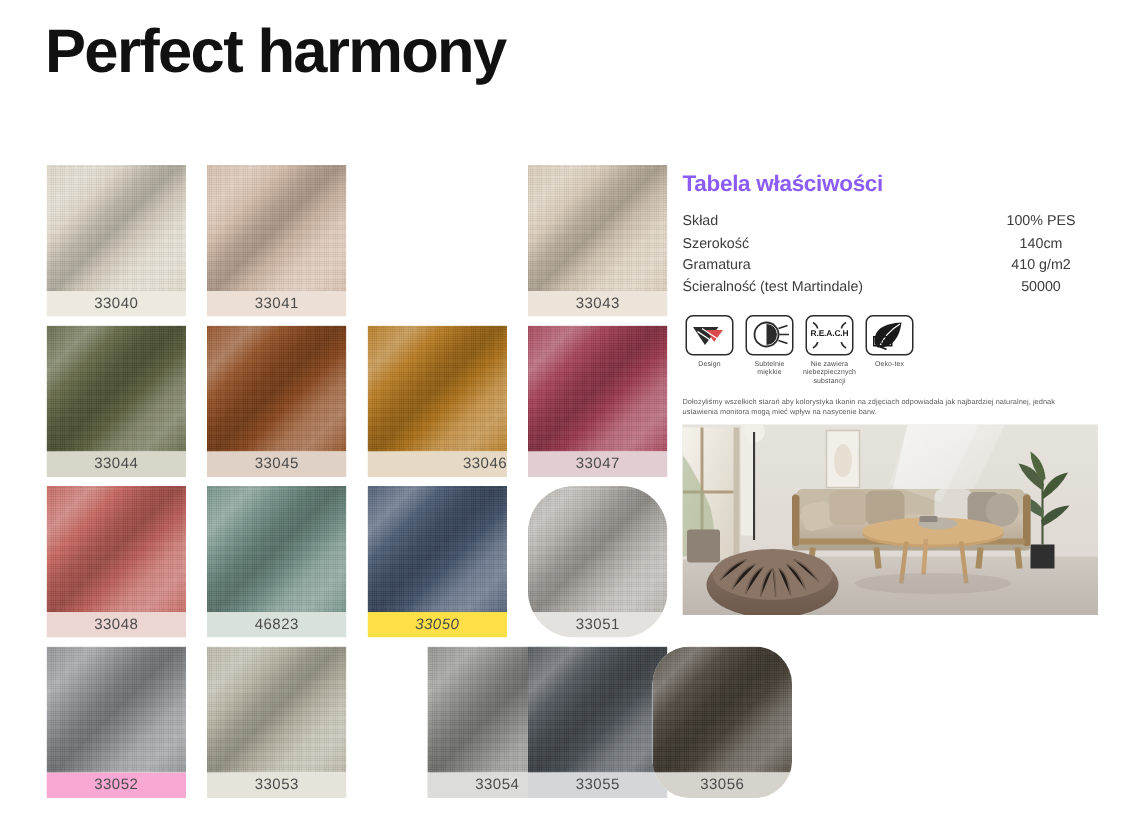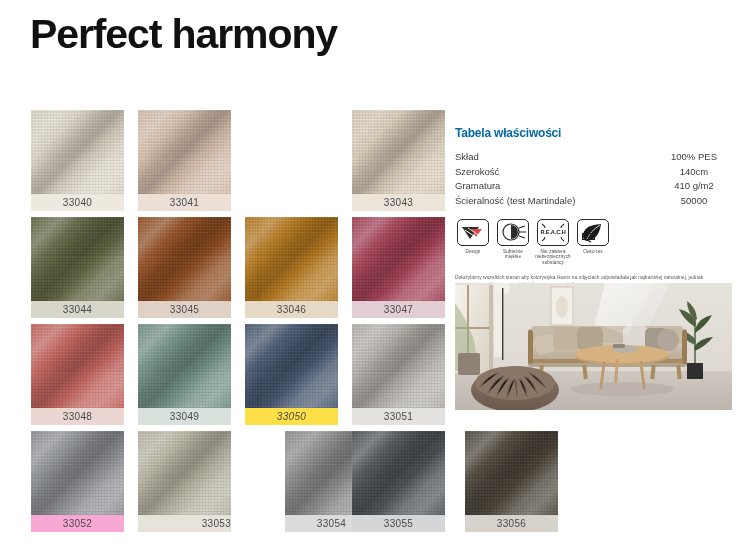--- a/index.html
+++ b/index.html
@@ -50,22 +50,22 @@
       repeating-linear-gradient(90deg, rgba(0,0,0,.13) 0 .5px, rgba(255,255,255,.10) .5px 1.5px);
   }
   .sw-label{
     height:17px;line-height:17px;text-align:center;
     font-size:10px;color:#4a4a4a;letter-spacing:.3px;
   }
 
   
   .rcol{position:absolute;left:455px;top:110px;width:280px;}
   .rtitle{
-    font-size:12px;font-weight:700;color:#0369a1;letter-spacing:-.2px;
-    margin:16px 0 11px 0;
+    font-size:15px;font-weight:700;color:#8b5cf6;letter-spacing:-.2px;
+    margin:4px 0 11px 0;
   }
   .prop-table{width:278px;border-collapse:collapse;}
   .prop-table td{
     font-size:9.5px;color:#3c3c3c;padding:0 0 2.5px 0;
     line-height:1.28;vertical-align:top;white-space:nowrap;
   }
   .prop-k{width:200px;}
   .prop-v{width:78px;text-align:center;}
 
   
@@ -153,21 +153,21 @@
             <div class="sw-weave"></div>
           </div>
           <div class="sw-label" style="background: rgb(224, 209, 198);">33045</div>
         </div>
         <div class="swatch" style="left: 214px;">
           <div class="sw-img">
             <div class="sw-base" style="background: rgb(181, 119, 26);"></div>
             <div class="sw-fold"></div>
             <div class="sw-weave"></div>
           </div>
-          <div class="sw-label" style="background: rgb(230, 218, 198);">33046</div>
+          <div class="sw-label" style="background: rgb(230, 218, 198); text-align: right;">33046</div>
         </div>
         <div class="swatch" style="left: 321px;">
           <div class="sw-img">
             <div class="sw-base" style="background: rgb(163, 60, 82);"></div>
             <div class="sw-fold"></div>
             <div class="sw-weave"></div>
           </div>
           <div class="sw-label" style="background: rgb(226, 205, 210);">33047</div>
         </div>
       </div>
@@ -179,31 +179,31 @@
             <div class="sw-weave"></div>
           </div>
           <div class="sw-label" style="background: rgb(236, 214, 210);">33048</div>
         </div>
         <div class="swatch" style="left: 107px;">
           <div class="sw-img">
             <div class="sw-base" style="background: rgb(111, 143, 133);"></div>
             <div class="sw-fold"></div>
             <div class="sw-weave"></div>
           </div>
-          <div class="sw-label" style="background: rgb(217, 225, 221);">33049</div>
+          <div class="sw-label" style="background: rgb(217, 225, 221);">46823</div>
         </div>
         <div class="swatch" style="left: 214px;">
           <div class="sw-img">
             <div class="sw-base" style="background: rgb(69, 85, 111);"></div>
             <div class="sw-fold"></div>
             <div class="sw-weave"></div>
           </div>
           <div class="sw-label" style="background: #fde047; font-style: italic;">33050</div>
         </div>
-        <div class="swatch" style="left: 321px;">
+        <div class="swatch" style="left: 321px; border-radius: 31px;">
           <div class="sw-img">
             <div class="sw-base" style="background: rgb(180, 176, 171);"></div>
             <div class="sw-fold"></div>
             <div class="sw-weave"></div>
           </div>
           <div class="sw-label" style="background: rgb(228, 226, 222);">33051</div>
         </div>
       </div>
       <div class="row">
         <div class="swatch" style="left: 0px;">
@@ -213,39 +213,39 @@
             <div class="sw-weave"></div>
           </div>
           <div class="sw-label" style="background: #f9a8d4;">33052</div>
         </div>
         <div class="swatch" style="left: 107px;">
           <div class="sw-img">
             <div class="sw-base" style="background: rgb(185, 181, 164);"></div>
             <div class="sw-fold"></div>
             <div class="sw-weave"></div>
           </div>
-          <div class="sw-label" style="background: rgb(229, 227, 218); text-align: right;">33053</div>
+          <div class="sw-label" style="background: rgb(229, 227, 218);">33053</div>
         </div>
         <div class="swatch" style="left: 214px; padding-left: 40px;">
           <div class="sw-img">
             <div class="sw-base" style="background: rgb(140, 140, 138);"></div>
             <div class="sw-fold"></div>
             <div class="sw-weave"></div>
           </div>
           <div class="sw-label" style="background: rgb(220, 220, 218);">33054</div>
         </div>
         <div class="swatch" style="left: 321px;">
           <div class="sw-img">
             <div class="sw-base" style="background: rgb(75, 81, 87);"></div>
             <div class="sw-fold"></div>
             <div class="sw-weave"></div>
           </div>
           <div class="sw-label" style="background: rgb(212, 214, 216);">33055</div>
         </div>
-        <div class="swatch" style="left: 434px;">
+        <div class="swatch" style="left: 404px; border-radius: 25px;">
           <div class="sw-img">
             <div class="sw-base" style="background: rgb(74, 67, 56);"></div>
             <div class="sw-fold"></div>
             <div class="sw-weave"></div>
           </div>
           <div class="sw-label" style="background: rgb(214, 211, 205);">33056</div>
         </div>
       </div>
     </div>
 

